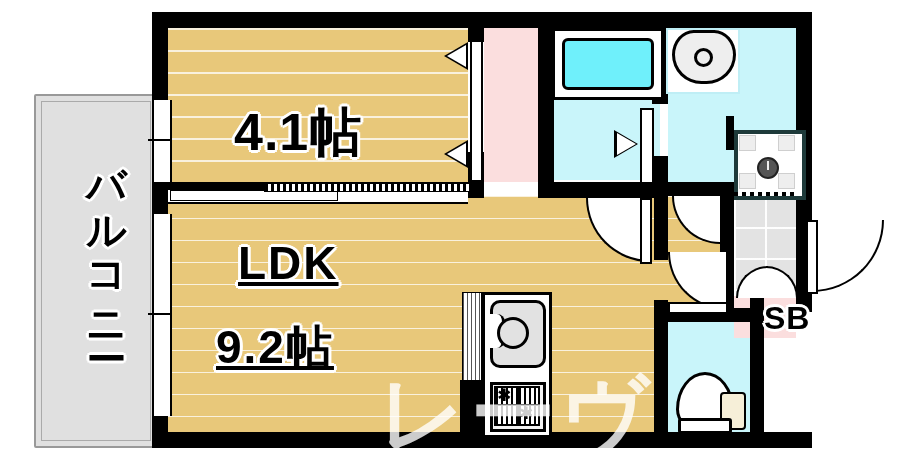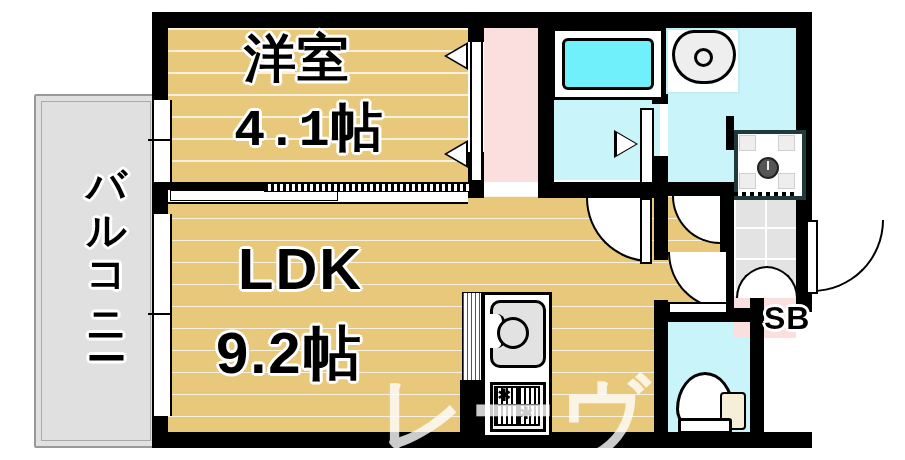--- a/index.html
+++ b/index.html
@@ -41,22 +41,22 @@
     color:#000;
     font-weight:bold;
     letter-spacing:1px;
     white-space:nowrap;
     text-shadow:
       2px 0 0 #fff,-2px 0 0 #fff,0 2px 0 #fff,0 -2px 0 #fff,
       2px 2px 0 #fff,-2px 2px 0 #fff,2px -2px 0 #fff,-2px -2px 0 #fff,
       3px 0 0 #fff,-3px 0 0 #fff,0 3px 0 #fff,0 -3px 0 #fff;
   }
   .lbl-room-name{font-size:52px;line-height:1.0;}
-  .lbl-room-size{font-size:52px;line-height:1.0;font-family:Liberation Mono, monospace;}
-  .lbl-ldk{font-size:58px;line-height:1.0;letter-spacing:2px;}
+  .lbl-room-size{font-size:52px;line-height:1.0;}
+  .lbl-ldk{font-size:46px;line-height:1.0;letter-spacing:2px;text-decoration:underline;}
   .lbl-cl{font-size:34px;font-weight:bold;}
   .lbl-sb{font-size:32px;font-weight:bold;}
   .lbl-vert{
     writing-mode:vertical-rl;
     font-size:40px;line-height:1.05;letter-spacing:4px;font-weight:bold;
   }
 
   
   .wm{
     position:absolute;
@@ -312,21 +312,20 @@
   <div class="ksink-hole" style="left:497px;top:317px;"></div>
 
   <div class="stove" style="left:490px;top:382px;width:50px;height:44px;"></div>
   <div class="burner" style="left:494px;top:386px;width:21px;height:16px;"></div>
   <div class="burner" style="left:517px;top:386px;width:19px;height:16px;"></div>
   <div class="burner" style="left:494px;top:404px;width:21px;height:18px;"></div>
   <div class="burner" style="left:517px;top:404px;width:19px;height:18px;"></div>
   <div class="burner-star" style="left:497px;top:387px;">✱</div>
   <div class="burner-star" style="left:519px;top:405px;">✱</div>
 
-  <div class="lbl lbl-room-name" style="left:244px;top:32px;">洋室</div>
   <div class="lbl lbl-room-size" style="left:234px;top:106px;">4.1帖</div>
 
   <div class="lbl lbl-ldk" style="left:238px;top:240px;">LDK</div>
   <div class="lbl lbl-ldk" style="left:216px;top:324px;">9.2帖</div>
 
   <div class="wm" style="left:378px;top:356px;">レーヴ</div>
 
 </div>
 
 </body></html>

